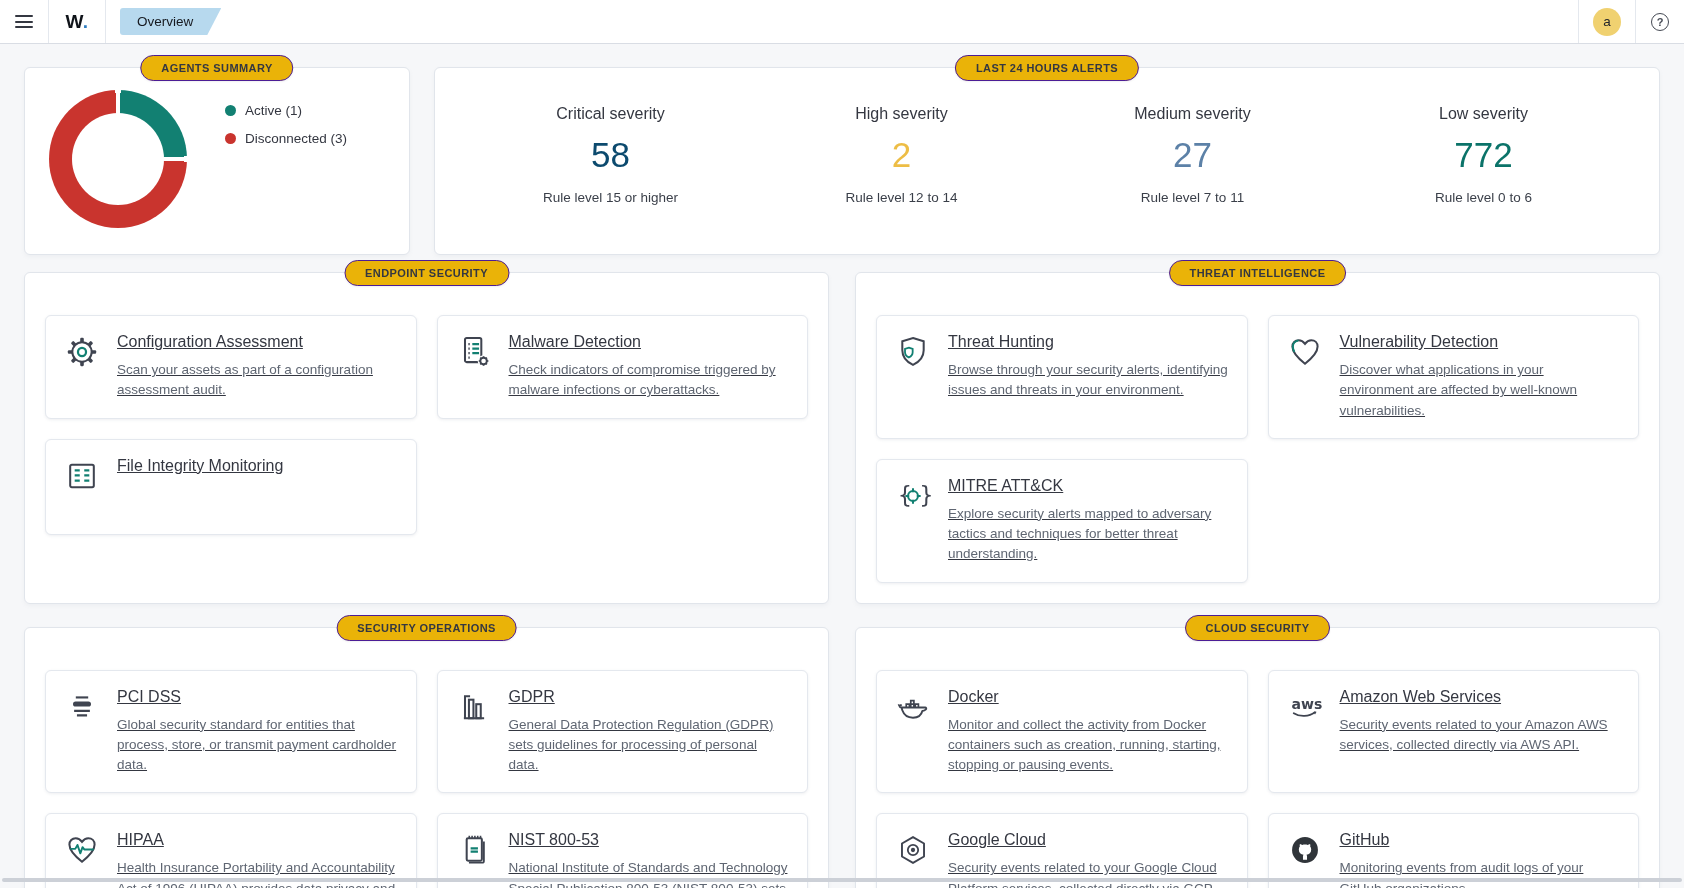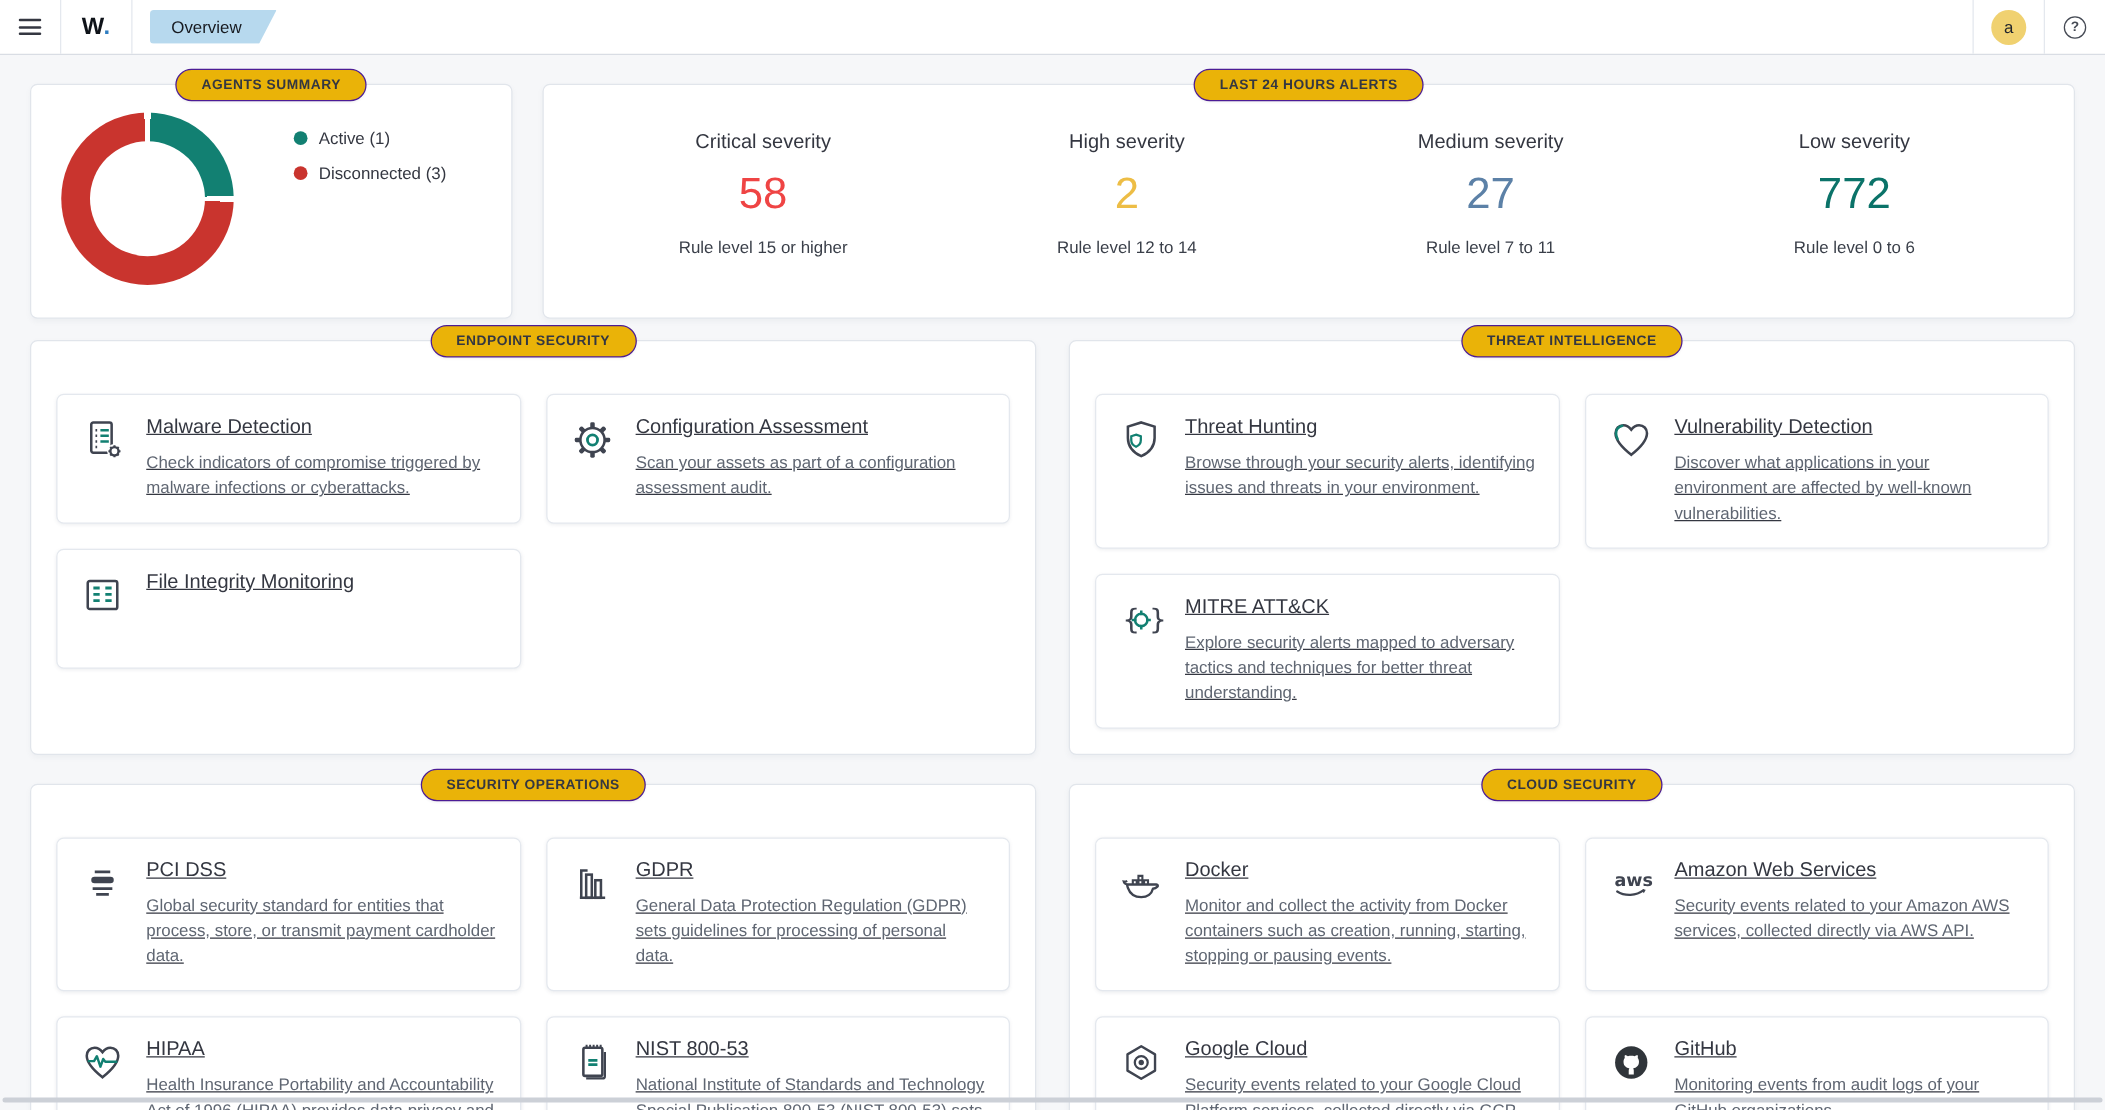--- a/index.html
+++ b/index.html
@@ -49,21 +49,21 @@
   }
   .panel-label {
     position:absolute; top:-13px; left:50%; transform:translateX(-50%);
     background:#eab308; border:1px solid #4c1d95; border-radius:15px;
     padding:6px 20px; font-size:11px; font-weight:700; color:#343741;
     letter-spacing:.04em; white-space:nowrap; box-shadow:0 1px 2px rgba(0,0,0,.06); z-index:2;
   }
   .row-2 .panel { min-height:302px; }
   .row-3 .panel { min-height:380px; }
   
-  .agents-body { display:flex; gap:48px; padding:22px 24px; height:186px; }
+  .agents-body { display:flex; gap:38px; padding:22px 24px; height:186px; }
   .donut { width:138px; height:138px; border-radius:50%; position:relative; flex:none; cursor:pointer; }
   .donut::after { content:""; position:absolute; inset:23px; background:#fff; border-radius:50%; }
   .legend { padding-top:13px; }
   .legend-item { display:flex; align-items:center; margin-bottom:13px; font-size:13.5px; color:#343741; cursor:pointer; }
   .legend-dot { width:11px; height:11px; border-radius:50%; margin-right:9px; flex:none; }
   
   .alerts-body { display:flex; align-items:center; height:186px; padding:6px 30px 18px; }
   .stat { flex:1; text-align:center; }
   .stat-title { font-size:16px; color:#343741; font-weight:400; }
   .stat-value { font-size:35px; font-weight:400; margin:12px 0 15px; display:inline-block; cursor:pointer; }
@@ -126,21 +126,21 @@
           </div>
         </div>
       </div>
     </section>
 
     <section class="panel">
       <div class="panel-label">LAST 24 HOURS ALERTS</div>
       <div class="alerts-body">
         <div class="stat">
           <div class="stat-title">Critical severity</div>
-          <div><span class="stat-value" style="color: #ef4444;">58</span></div>
+          <div><span class="stat-value" style="color: #0c4a6e;">58</span></div>
           <div class="stat-sub">Rule level 15 or higher</div>
         </div>
         <div class="stat">
           <div class="stat-title">High severity</div>
           <div><span class="stat-value" style="color: rgb(237, 189, 69);">2</span></div>
           <div class="stat-sub">Rule level 12 to 14</div>
         </div>
         <div class="stat">
           <div class="stat-title">Medium severity</div>
           <div><span class="stat-value" style="color: rgb(92, 129, 167);">27</span></div>
@@ -152,36 +152,20 @@
           <div class="stat-sub">Rule level 0 to 6</div>
         </div>
       </div>
     </section>
   </div>
 
   <div class="row row-2">
     <section class="panel">
       <div class="panel-label">ENDPOINT SECURITY</div>
       <div class="cards">
-        <div class="card">
-          <span class="card-icon">
-            <svg viewBox="0 0 32 32" width="36" height="36" fill="none">
-              <rect x="8" y="3.5" width="14.5" height="21.5" rx="1.5" stroke="#3f4450" stroke-width="1.8"></rect>
-              <path d="M11 9h1.2M11 13h1.2M11 17h1.2M11 21h1.2" stroke="#3f4450" stroke-width="1.8"></path>
-              <path d="M14.5 9h6M14.5 13h6M14.5 17h6" stroke="#128072" stroke-width="1.8"></path>
-              <circle cx="24.5" cy="24" r="5.2" fill="#fff"></circle>
-              <circle cx="24.5" cy="24" r="2.9" stroke="#3f4450" stroke-width="1.7"></circle>
-              <path d="M24.5 19.7v1.5M24.5 26.8v1.5M20.2 24h1.5M27.3 24h1.5M21.5 21l1.1 1.1M26.4 25.9l1.1 1.1M27.5 21l-1.1 1.1M22.6 25.9l-1.1 1.1" stroke="#3f4450" stroke-width="1.5"></path>
-            </svg>
-          </span>
-          <div>
-            <div class="card-title">Malware Detection</div>
-            <div class="card-desc">Check indicators of compromise triggered by malware infections or cyberattacks.</div>
-          </div>
-        </div>
         <div class="card">
           <span class="card-icon">
             <svg viewBox="0 0 32 32" width="36" height="36">
               <g fill="#3f4450">
                 <rect x="14.4" y="3.4" width="3.2" height="5" rx="1"></rect>
                 <rect x="14.4" y="3.4" width="3.2" height="5" rx="1" transform="rotate(45 16 16)"></rect>
                 <rect x="14.4" y="3.4" width="3.2" height="5" rx="1" transform="rotate(90 16 16)"></rect>
                 <rect x="14.4" y="3.4" width="3.2" height="5" rx="1" transform="rotate(135 16 16)"></rect>
                 <rect x="14.4" y="3.4" width="3.2" height="5" rx="1" transform="rotate(180 16 16)"></rect>
                 <rect x="14.4" y="3.4" width="3.2" height="5" rx="1" transform="rotate(225 16 16)"></rect>
@@ -193,20 +177,36 @@
             </svg>
           </span>
           <div>
             <div class="card-title">Configuration Assessment</div>
             <div class="card-desc">Scan your assets as part of a configuration assessment audit.</div>
           </div>
         </div>
         <div class="card">
           <span class="card-icon">
             <svg viewBox="0 0 32 32" width="36" height="36" fill="none">
+              <rect x="8" y="3.5" width="14.5" height="21.5" rx="1.5" stroke="#3f4450" stroke-width="1.8"></rect>
+              <path d="M11 9h1.2M11 13h1.2M11 17h1.2M11 21h1.2" stroke="#3f4450" stroke-width="1.8"></path>
+              <path d="M14.5 9h6M14.5 13h6M14.5 17h6" stroke="#128072" stroke-width="1.8"></path>
+              <circle cx="24.5" cy="24" r="5.2" fill="#fff"></circle>
+              <circle cx="24.5" cy="24" r="2.9" stroke="#3f4450" stroke-width="1.7"></circle>
+              <path d="M24.5 19.7v1.5M24.5 26.8v1.5M20.2 24h1.5M27.3 24h1.5M21.5 21l1.1 1.1M26.4 25.9l1.1 1.1M27.5 21l-1.1 1.1M22.6 25.9l-1.1 1.1" stroke="#3f4450" stroke-width="1.5"></path>
+            </svg>
+          </span>
+          <div>
+            <div class="card-title">Malware Detection</div>
+            <div class="card-desc">Check indicators of compromise triggered by malware infections or cyberattacks.</div>
+          </div>
+        </div>
+        <div class="card">
+          <span class="card-icon">
+            <svg viewBox="0 0 32 32" width="36" height="36" fill="none">
               <rect x="5.5" y="6" width="21" height="20" rx="1.5" stroke="#3f4450" stroke-width="1.8"></rect>
               <path d="M9.5 11h4.5M9.5 15.5h4.5M9.5 20h4.5M18 11h4.5M18 15.5h4.5M18 20h4.5" stroke="#128072" stroke-width="2"></path>
             </svg>
           </span>
           <div>
             <div class="card-title">File Integrity Monitoring</div>
           </div>
         </div>
       </div>
     </section>

